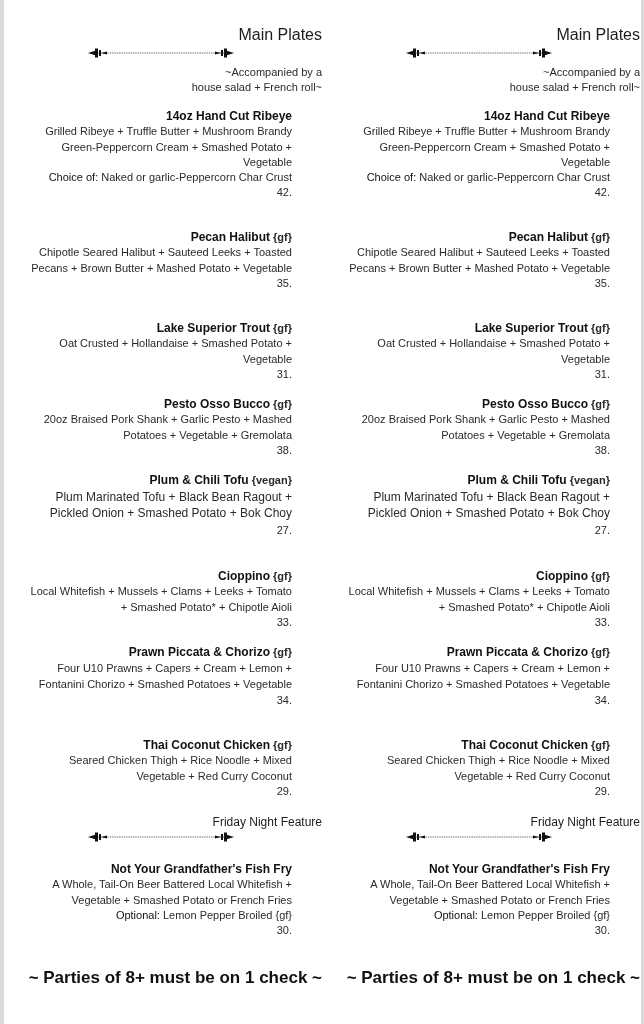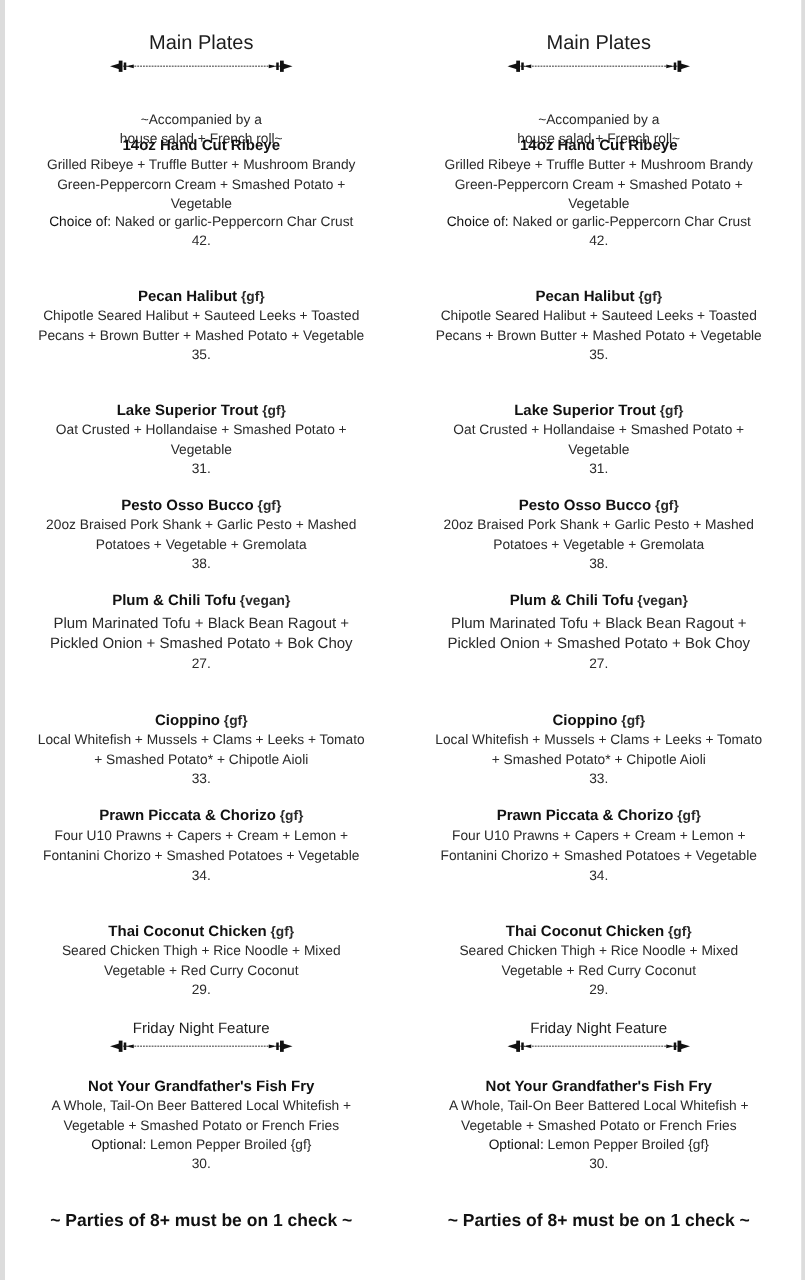--- a/index.html
+++ b/index.html
@@ -7,46 +7,46 @@
     width: 644px; height: 1024px; overflow: hidden;
     background: #ffffff;
     font-family: "Liberation Sans", "DejaVu Sans", sans-serif;
     color: #1c1c1c;
     position: relative;
   }
   .edge-left { position: absolute; left: 0; top: 0; width: 4px; height: 1024px; background: #dcdcdc; }
   .edge-right { position: absolute; right: 0; top: 0; width: 3px; height: 1024px; background: #dcdcdc; }
   .page {
     position: absolute; top: 0; width: 322px; height: 936px;
-    text-align: center;
+    text-align: right;
   }
   .page.left { left: 0; }
   .page.right { left: 318px; }
   .section-title {
     position: absolute; left: 0; right: 0;
     font-size: 16px; color: #1c1c1c;
   }
   .divider {
     position: absolute; left: 50%; transform: translateX(-50%);
     width: 150px; height: 14px;
   }
   .subtitle {
     position: absolute; left: 0; right: 0;
-    font-size: 11px; line-height: 15px; color: #2a2a2a; margin-top: 24px;
+    font-size: 11px; line-height: 15px; color: #2a2a2a;
   }
   .item {
     position: absolute; left: 30px; right: 30px;
     font-size: 11px; line-height: 15.3px; color: #2a2a2a;
   }
   .item .name { font-weight: bold; font-size: 12px; color: #111; }
   .item .tag { font-weight: bold; font-size: 11px; color: #2a2a2a; }
   .item .label-bold { font-weight: normal; color: #111; }
   .footer {
     position: absolute; left: 0; right: 0;
-    font-size: 14px; font-weight: bold; color: #111;
+    font-size: 17px; font-weight: bold; color: #111;
   }
 </style>
 </head>
 <body>
 
 <div class="edge-left"></div>
 <div class="edge-right"></div>
 
 <div class="page left">
   <div class="section-title" style="top:26px;">Main Plates</div>

